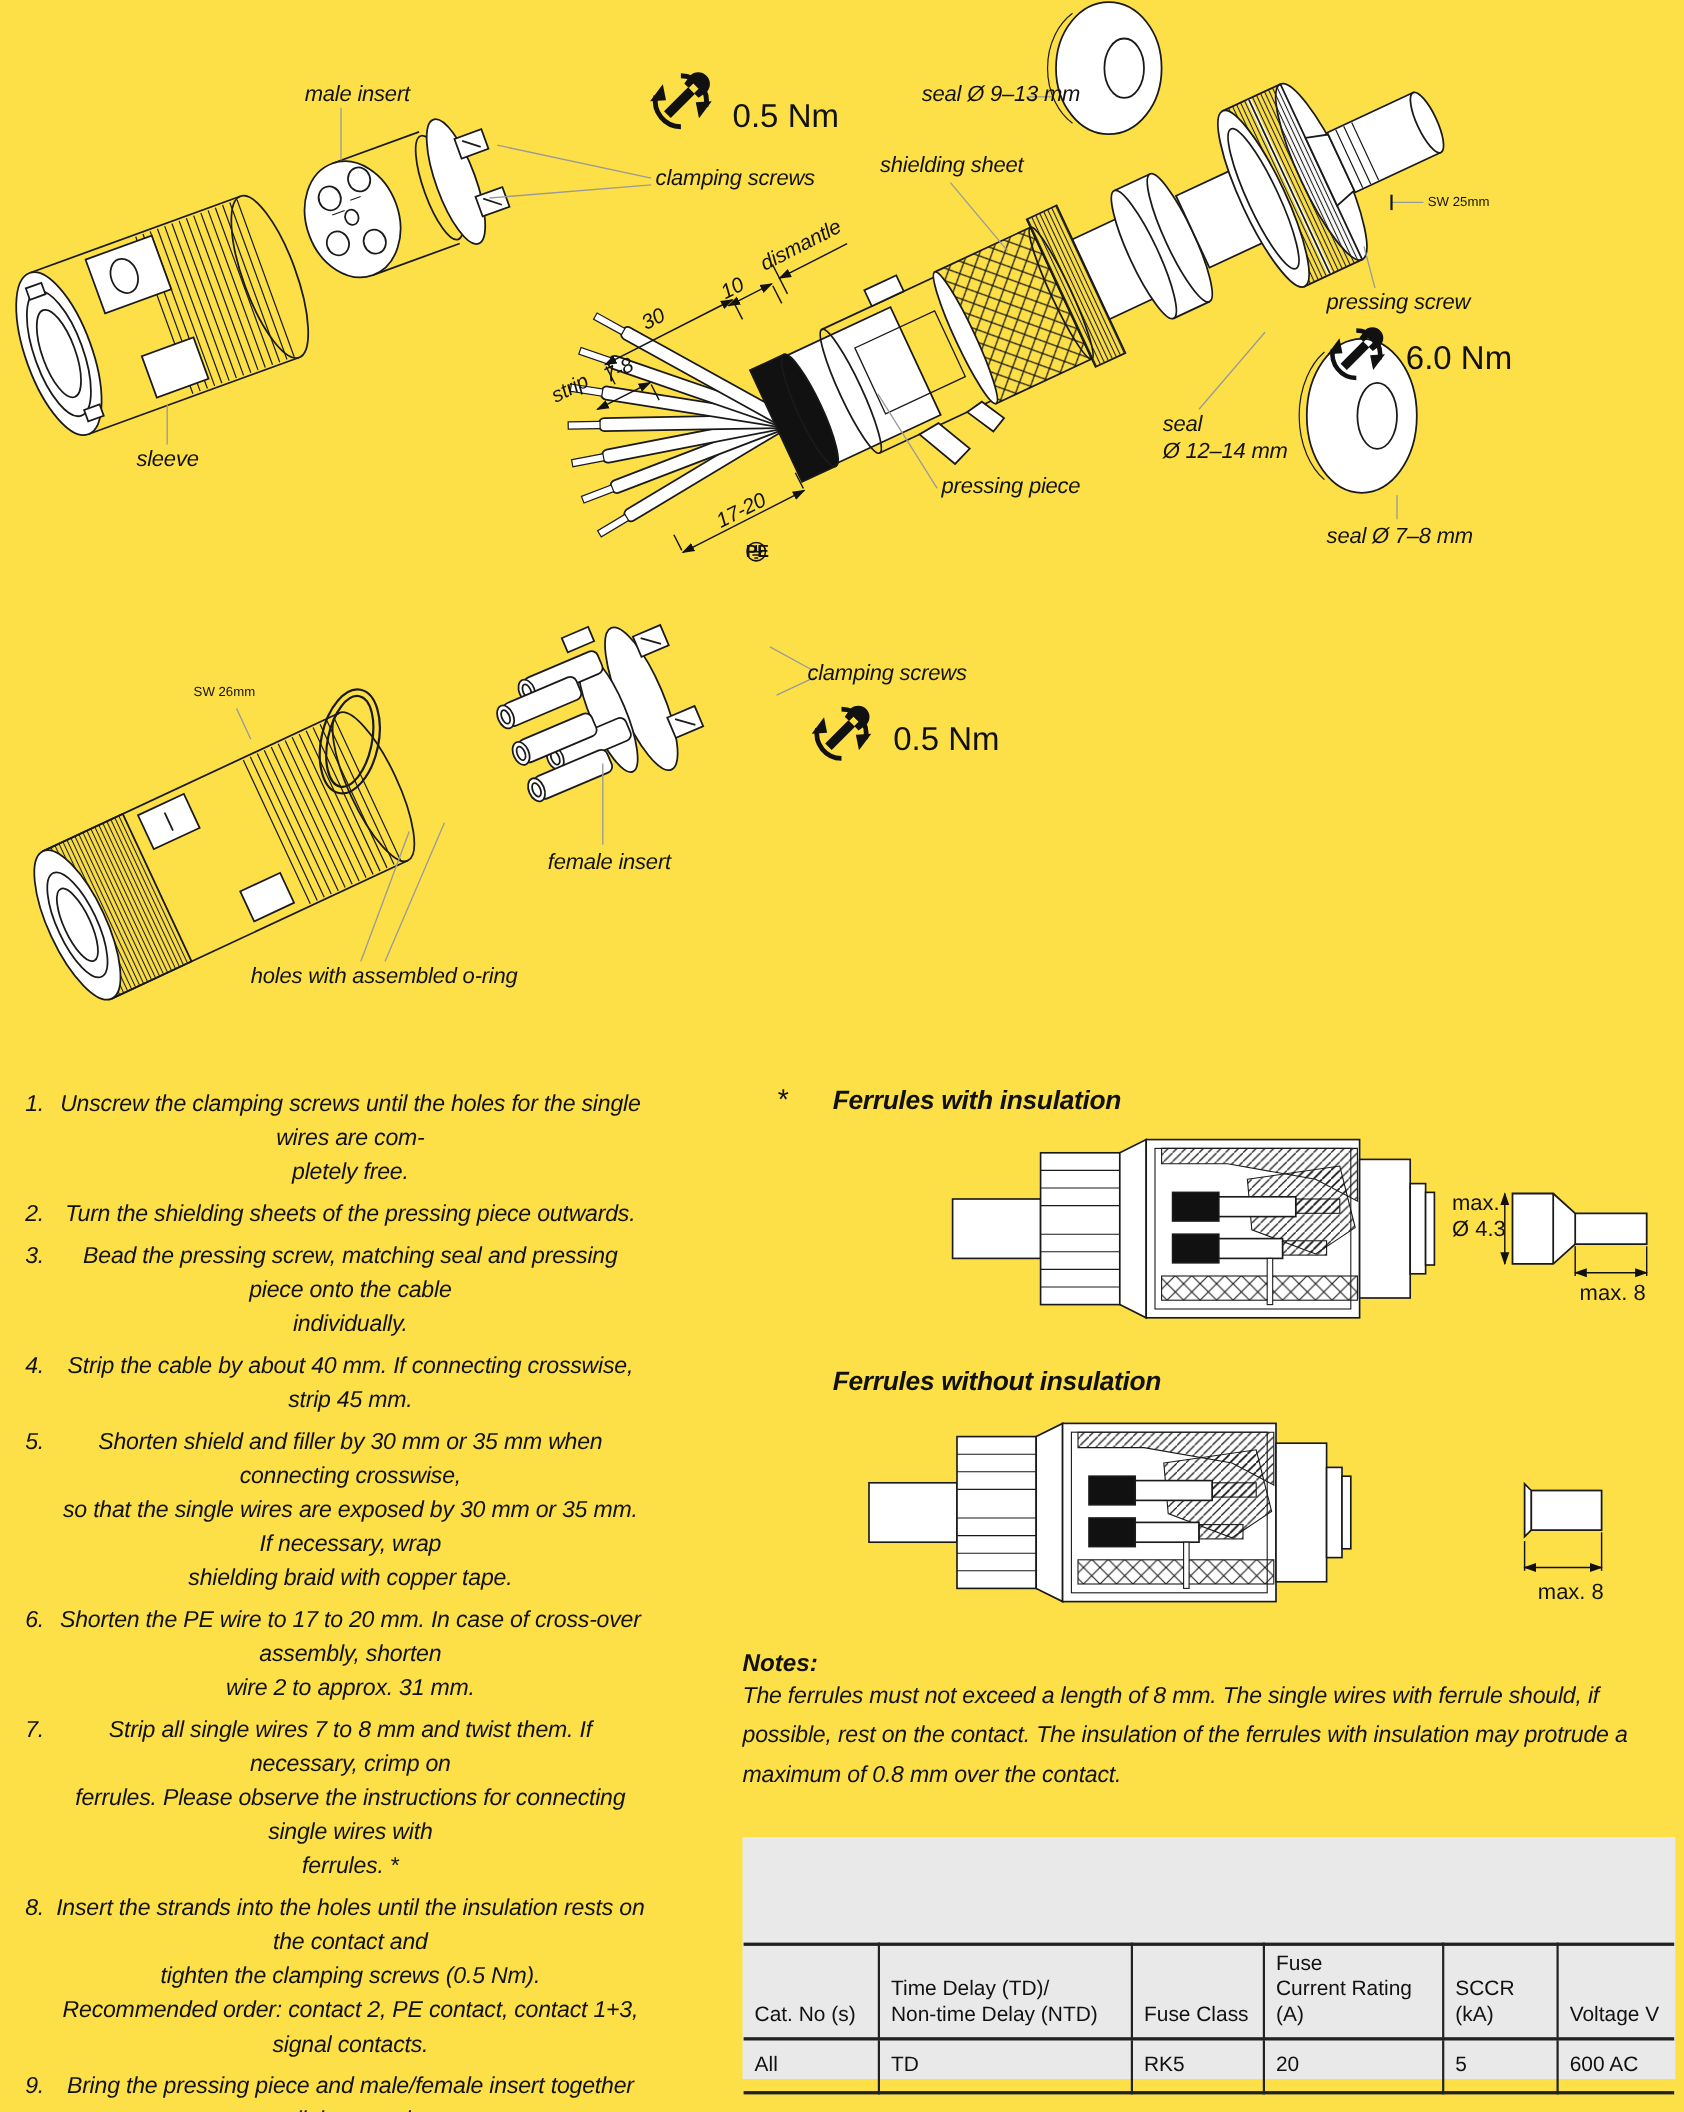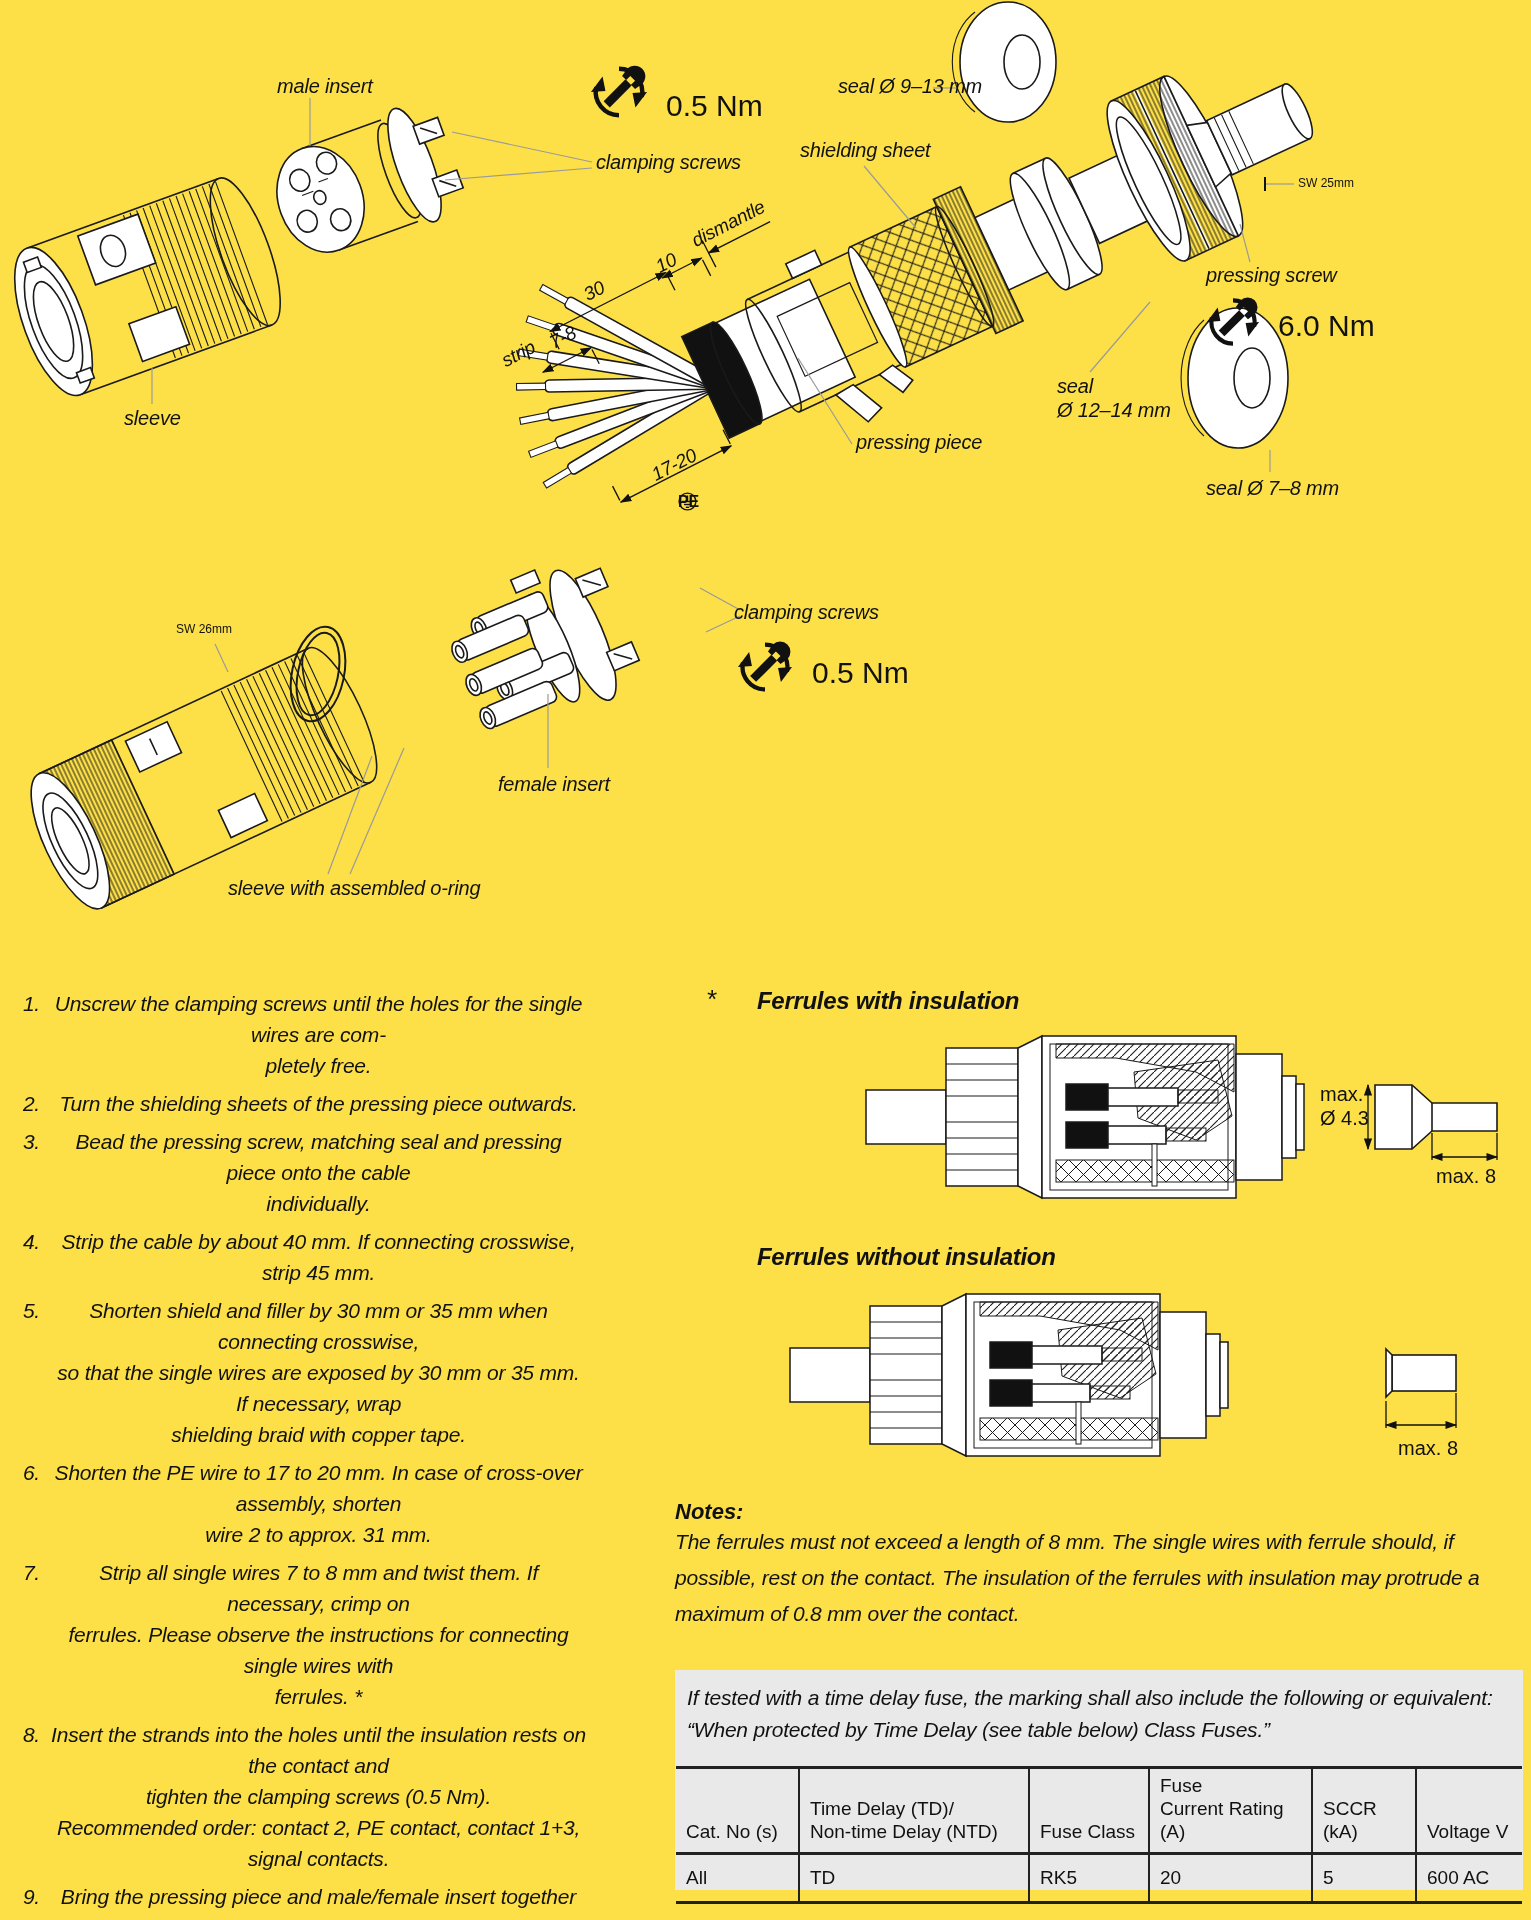--- a/index.html
+++ b/index.html
@@ -365,21 +365,21 @@
       <g stroke="#111" stroke-width="1.4">
         <line x1="9.5" y1="3.5" x2="9.5" y2="9.5"></line>
         <line x1="4" y1="9.5" x2="15" y2="9.5"></line>
         <line x1="6" y1="12.5" x2="13" y2="12.5"></line>
         <line x1="7.8" y1="15.3" x2="11.2" y2="15.3"></line>
       </g>
     </svg>
   </div>
 
   <div class="lbl up" style="left:176px;top:622px">SW 26mm</div>
-  <div class="lbl" style="left:228px;top:876px">sleeve with assembled o-ring</div>
+  <div class="lbl" style="left:228px;top:876px">holes with assembled o-ring</div>
   <div class="lbl" style="left:498px;top:772px">female insert</div>
   <div class="lbl" style="left:734px;top:600px">clamping screws</div>
   <div class="lbl torq" style="left:812px;top:655px">0.5 Nm</div>
 
   <div class="instr">
 
       <div class="row">
         <span class="num">1.</span>
         <span class="txt">Unscrew the clamping screws until the holes for the single wires are com-
 pletely free.</span>
@@ -446,22 +446,20 @@
   <div class="lbl meas" style="left:1436px;top:1164px">max. 8</div>
   <div class="lbl meas" style="left:1398px;top:1436px">max. 8</div>
 
   <div class="notes-h" style="left:675px;top:1500px">Notes:</div>
   <div class="notes-b" style="left:675px;top:1524px;width:860px">The ferrules must not exceed a length of 8 mm. The single wires with ferrule should, if
 possible, rest on the contact. The insulation of the ferrules with insulation may protrude a
 maximum of 0.8 mm over the contact.</div>
 
   <div class="fusebox">
     <div class="bg" style="background: rgb(233, 233, 233);"></div>
-    <div class="intro">If tested with a time delay fuse, the marking shall also include the following or equivalent:
-“When protected by Time Delay (see table below) Class Fuses.”</div>
     <table class="fuse">
       <colgroup>
         <col style="width:123px">
           <col style="width:230px">
           <col style="width:120px">
         <col style="width:163px">
           <col style="width:104px">
           <col style="width:106px">
       </colgroup>
       <thead>

